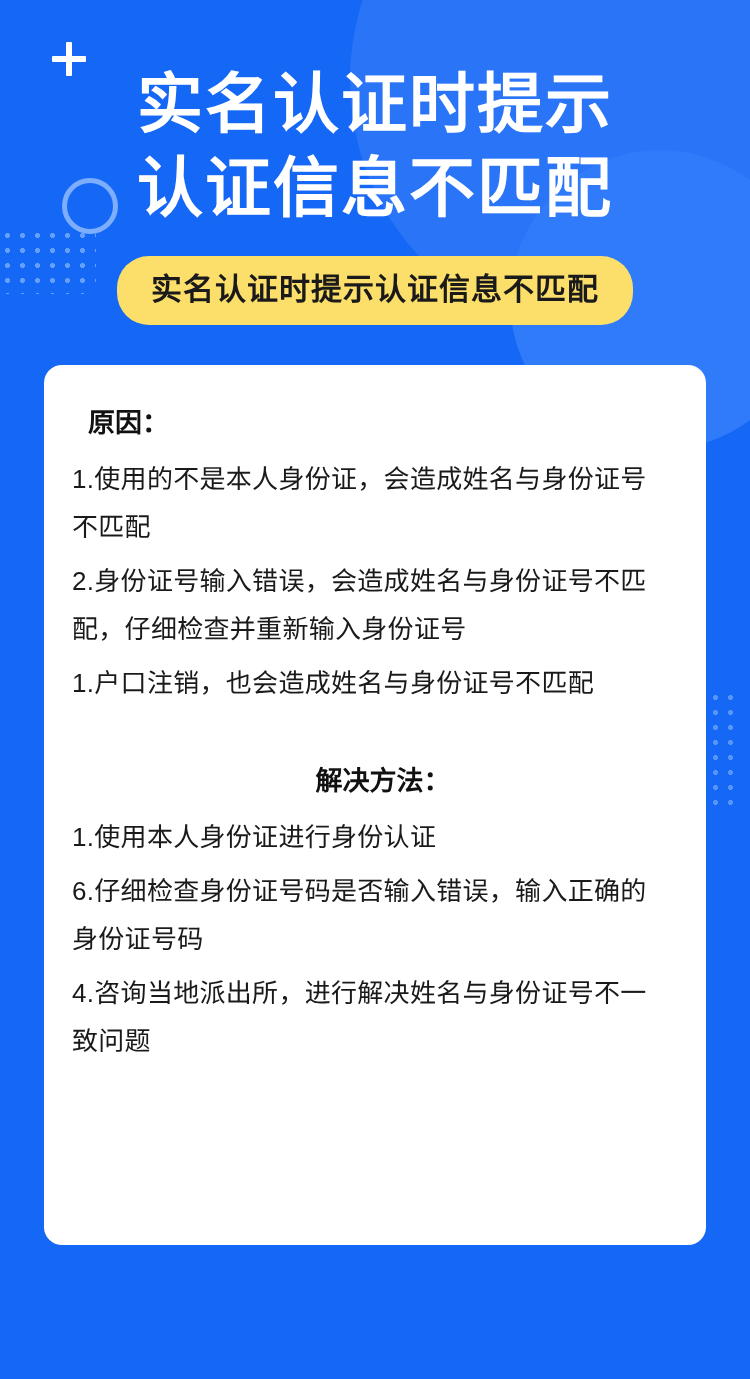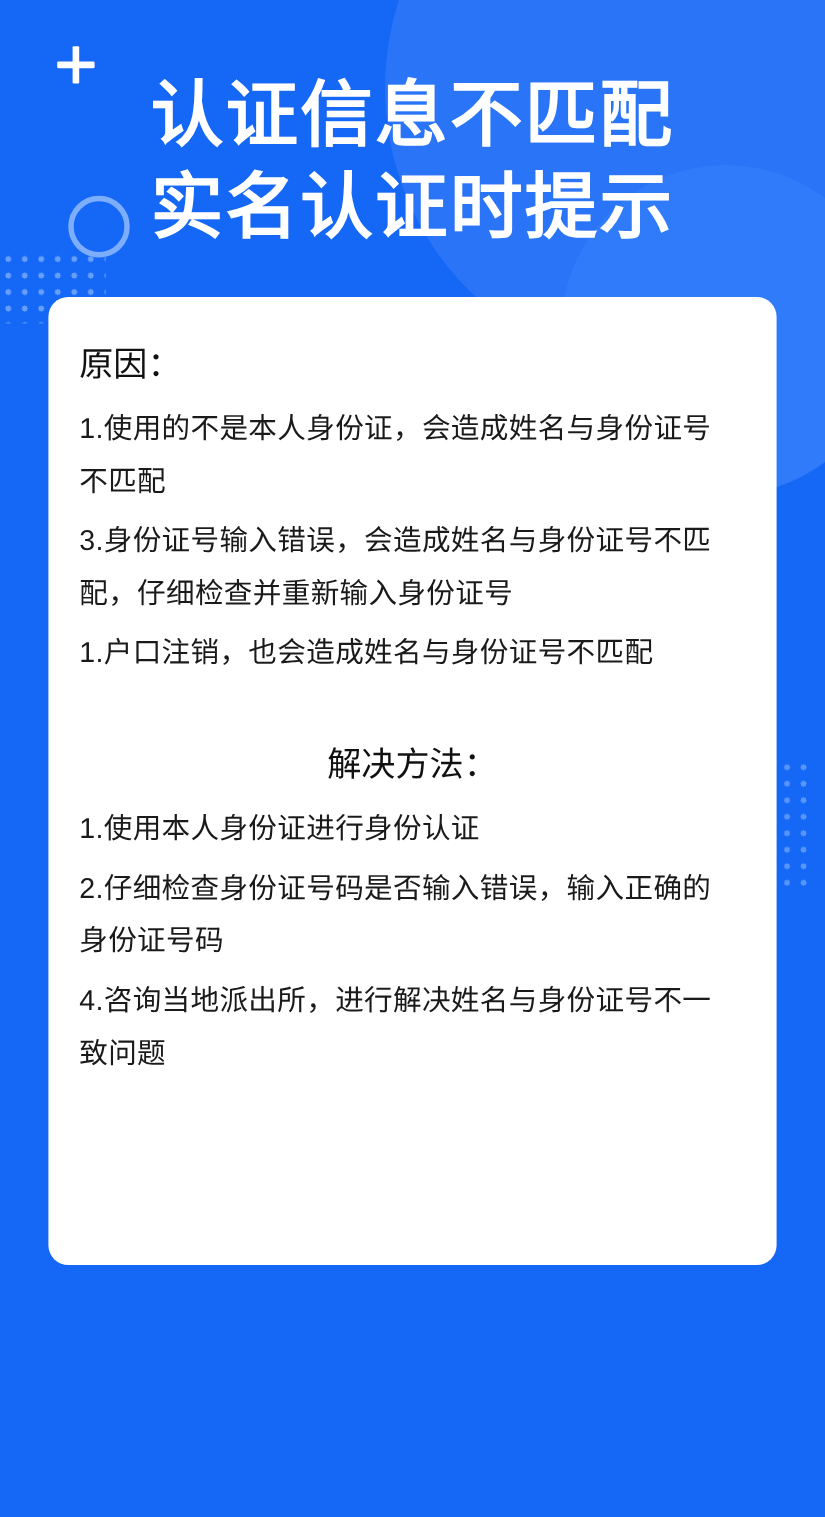--- a/index.html
+++ b/index.html
@@ -137,25 +137,25 @@
   .card {
     margin: 40px 44px 0 44px;
     background: #FFFFFF;
     border-radius: 18px;
     padding: 40px 28px 40px 28px;
     min-height: 880px;
     box-sizing: border-box;
   }
 
   .section-title {
-    font-size: 31px;
-    font-weight: normal;
+    font-size: 27px;
+    font-weight: bold;
     color: #111111;
     line-height: 1.4;
-    margin: 0 0 12px 0;
+    margin: 0 0 12px 16px;
   }
   .section-title.second {
     margin-top: 56px;
     text-align: center;
   }
 
   .item {
     font-size: 26px;
     color: #1A1A1A;
     line-height: 48px;
@@ -171,31 +171,34 @@
   <div class="circle-mid"></div>
   <div class="plus-mark"></div>
   <div class="ring-mark"></div>
   <div class="dots-left"></div>
   <div class="dots-right"></div>
 </div>
 
 <div class="page">
 
   <div class="headline">
+    <div class="line">实名认证时提示</div>
     <div class="line">认证信息不匹配</div>
-    <div class="line">实名认证时提示</div>
   </div>
 
+  <div class="subtitle-wrap">
+    <div class="subtitle-pill">实名认证时提示认证信息不匹配</div>
+  </div>
 
   <div class="card">
 
     <div class="section-title">原因：</div>
     <p class="item">1.使用的不是本人身份证，会造成姓名与身份证号不匹配</p>
-    <p class="item">3.身份证号输入错误，会造成姓名与身份证号不匹配，仔细检查并重新输入身份证号</p>
+    <p class="item">2.身份证号输入错误，会造成姓名与身份证号不匹配，仔细检查并重新输入身份证号</p>
     <p class="item">1.户口注销，也会造成姓名与身份证号不匹配</p>
 
     <div class="section-title second">解决方法：</div>
     <p class="item">1.使用本人身份证进行身份认证</p>
-    <p class="item">2.仔细检查身份证号码是否输入错误，输入正确的身份证号码</p>
+    <p class="item">6.仔细检查身份证号码是否输入错误，输入正确的身份证号码</p>
     <p class="item">4.咨询当地派出所，进行解决姓名与身份证号不一致问题</p>
 
   </div>
 </div>
 
 </body></html>

